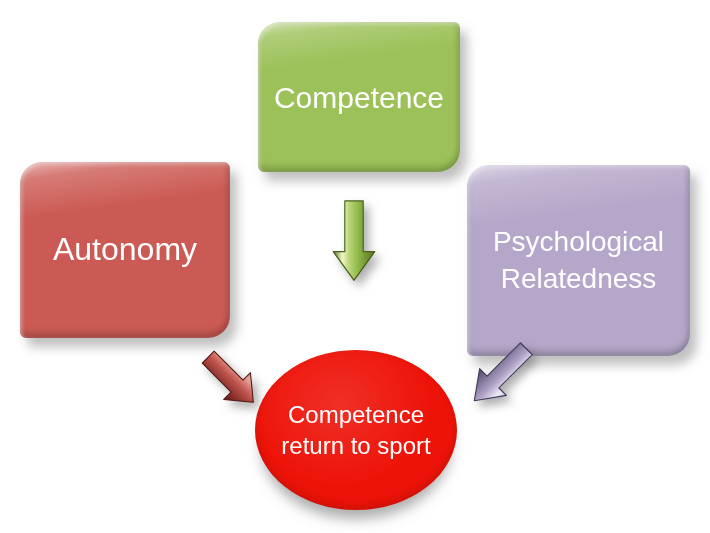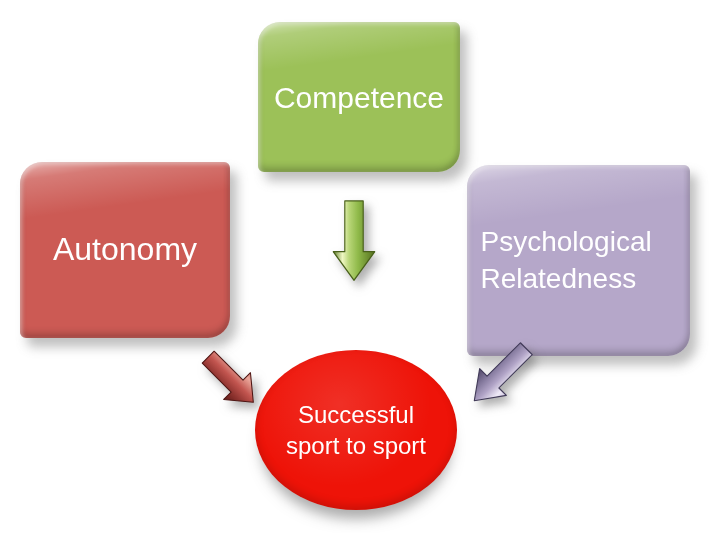--- a/index.html
+++ b/index.html
@@ -14,20 +14,21 @@
     height: 533px;
     background: #ffffff;
     overflow: hidden;
   }
   
   .node {
     position: absolute;
     display: flex;
     align-items: center;
     justify-content: center;
+    text-align: center;
     color: var(--text, #ffffff);
     border-radius: 22px 6px 22px 6px;
     background:
       linear-gradient(172deg,
         rgba(255,255,255,0.55) 0%,
         rgba(255,255,255,0.20) 9%,
         rgba(255,255,255,0.0) 28%),
       var(--fill);
     box-shadow:
       7px 9px 11px rgba(105,105,105,0.42),
@@ -134,16 +135,16 @@
           <stop offset="0.55" stop-color="#b0a3c6"></stop>
           <stop offset="0.82" stop-color="#efeaf7"></stop>
           <stop offset="1" stop-color="#cdc3de"></stop>
         </linearGradient>
       </defs>
       <path d="M18 1 L42 1 L42 58 L57 58 L30 90 L3 58 L18 58 Z" fill="url(#gradPurple)" stroke-width="1.5" stroke-linejoin="round" stroke="#413a58"></path>
     </svg>
   </div>
 
   <div class="outcome" style="--fill: #ee1308; --text: #ffffff;">
-    <span class="node-label">Successful sport to sport</span>
+    <span class="node-label">Competence return to sport</span>
   </div>
 
 </div>
 
 </body></html>

